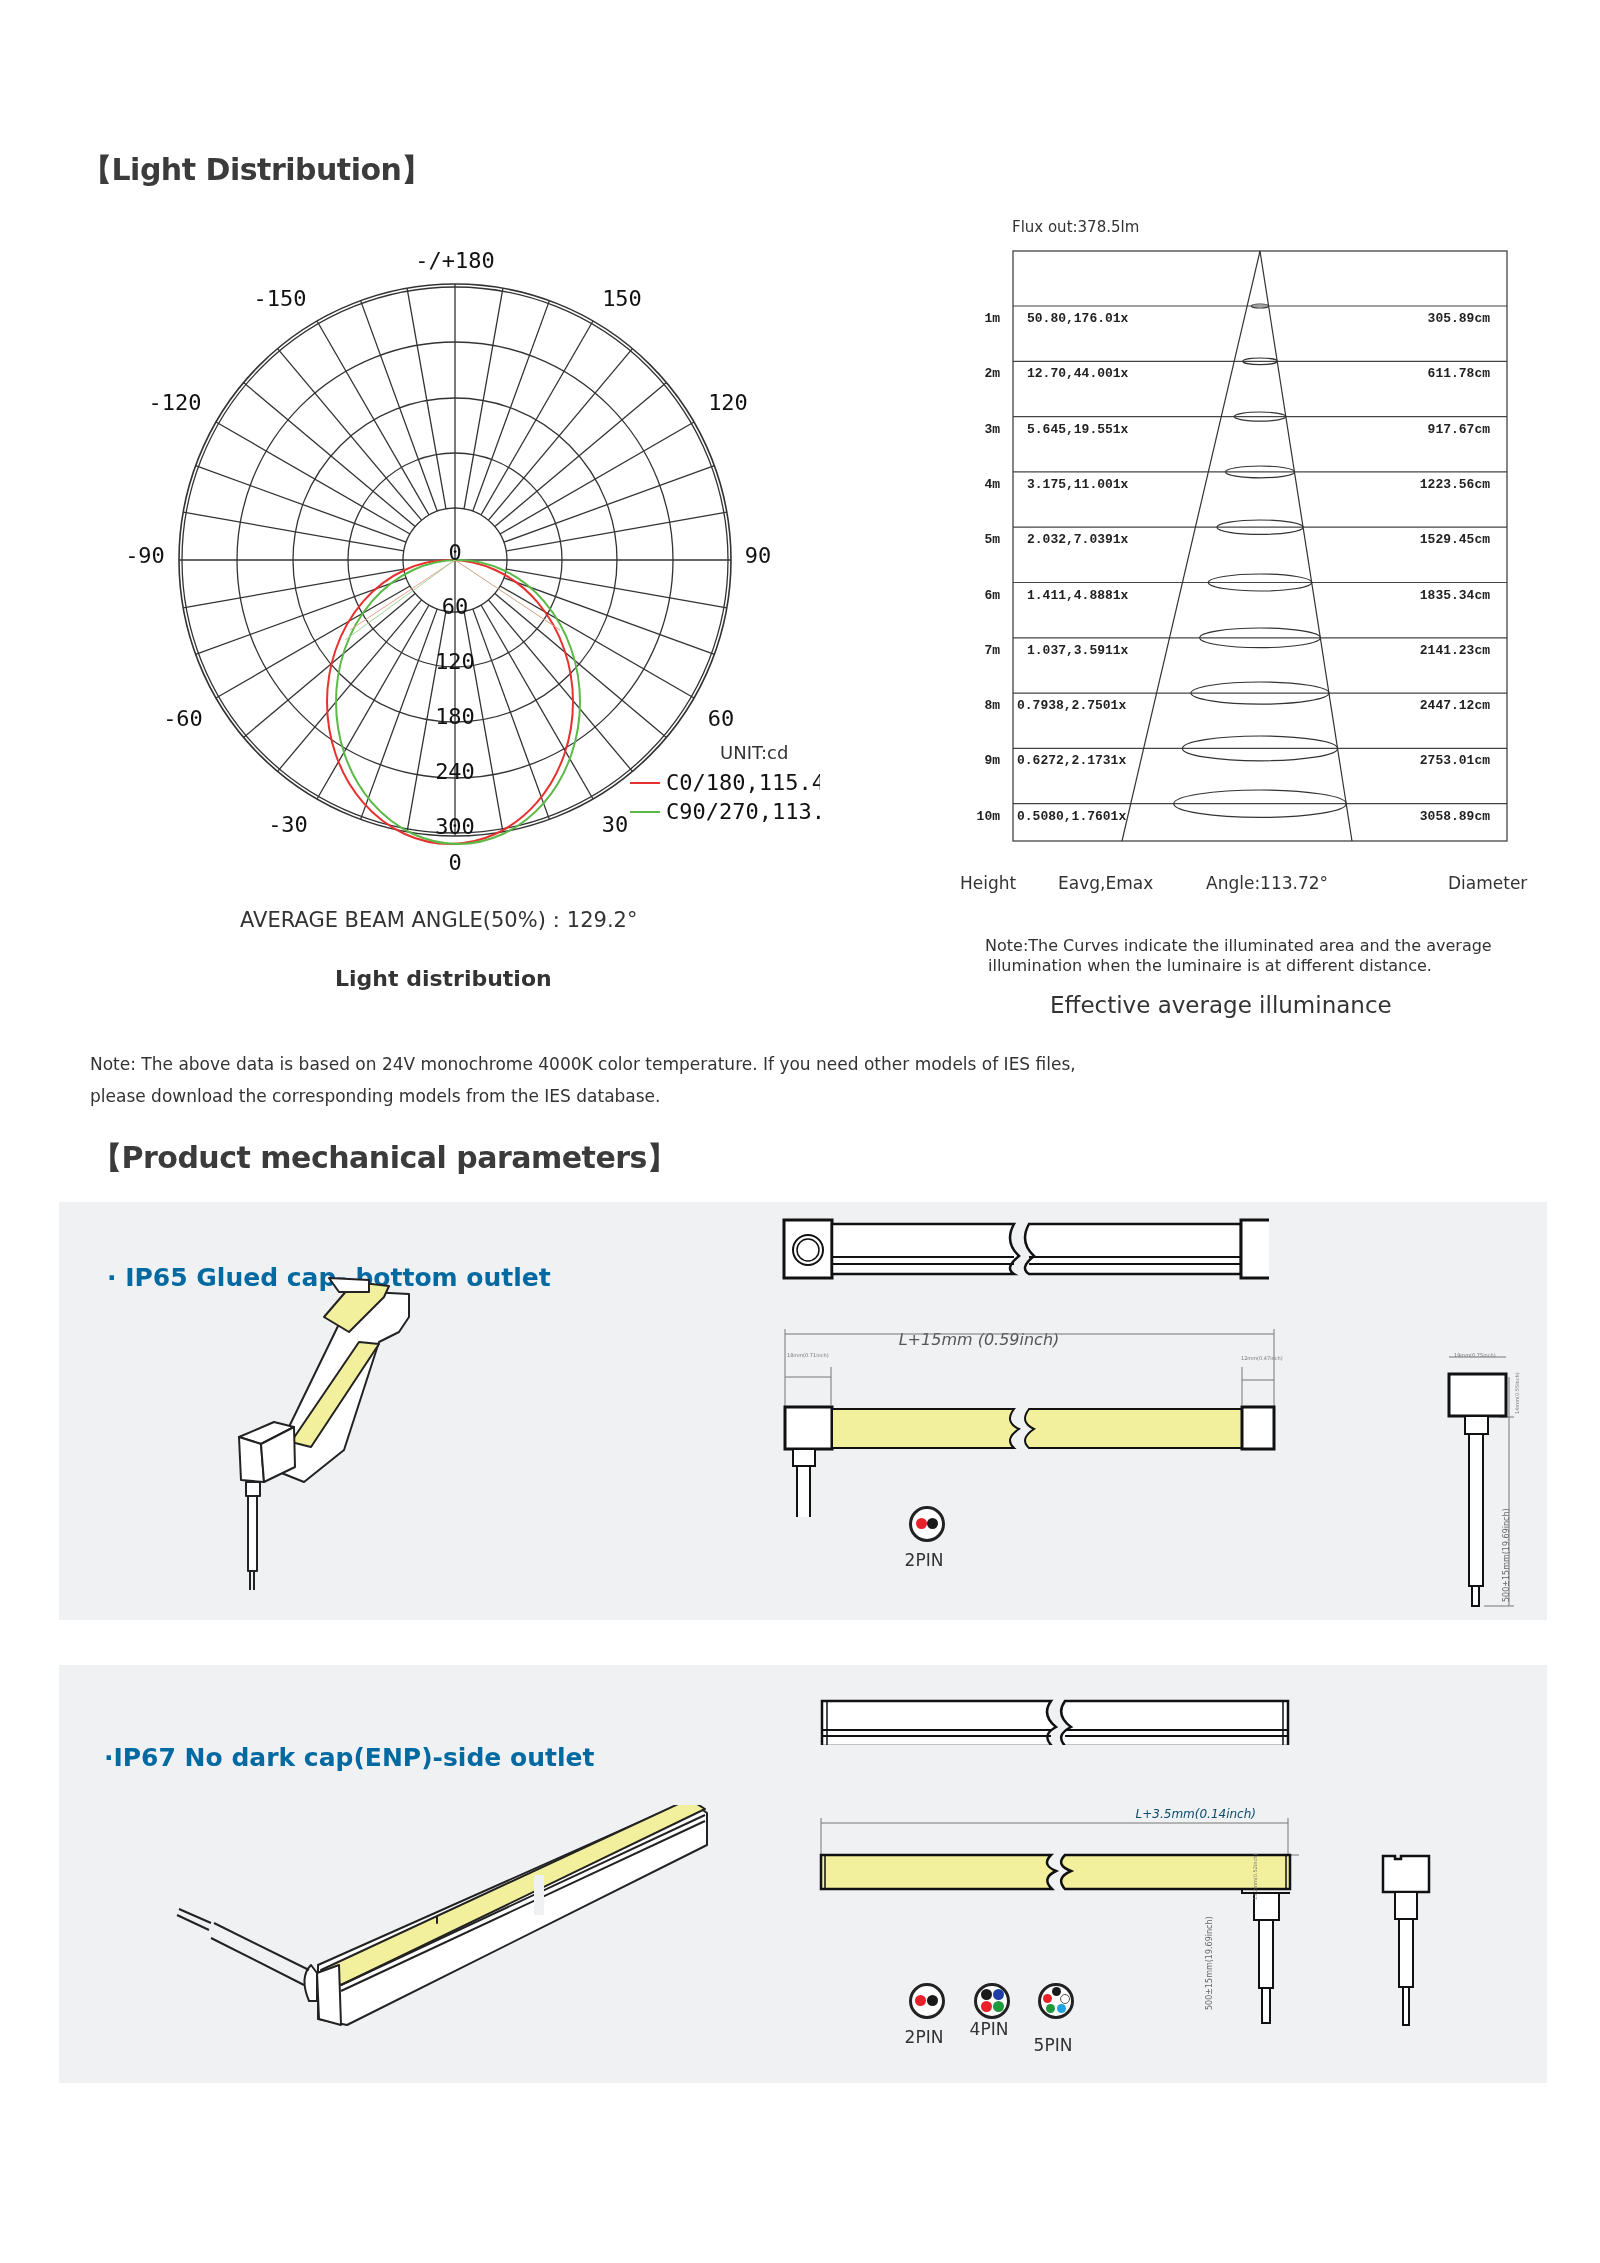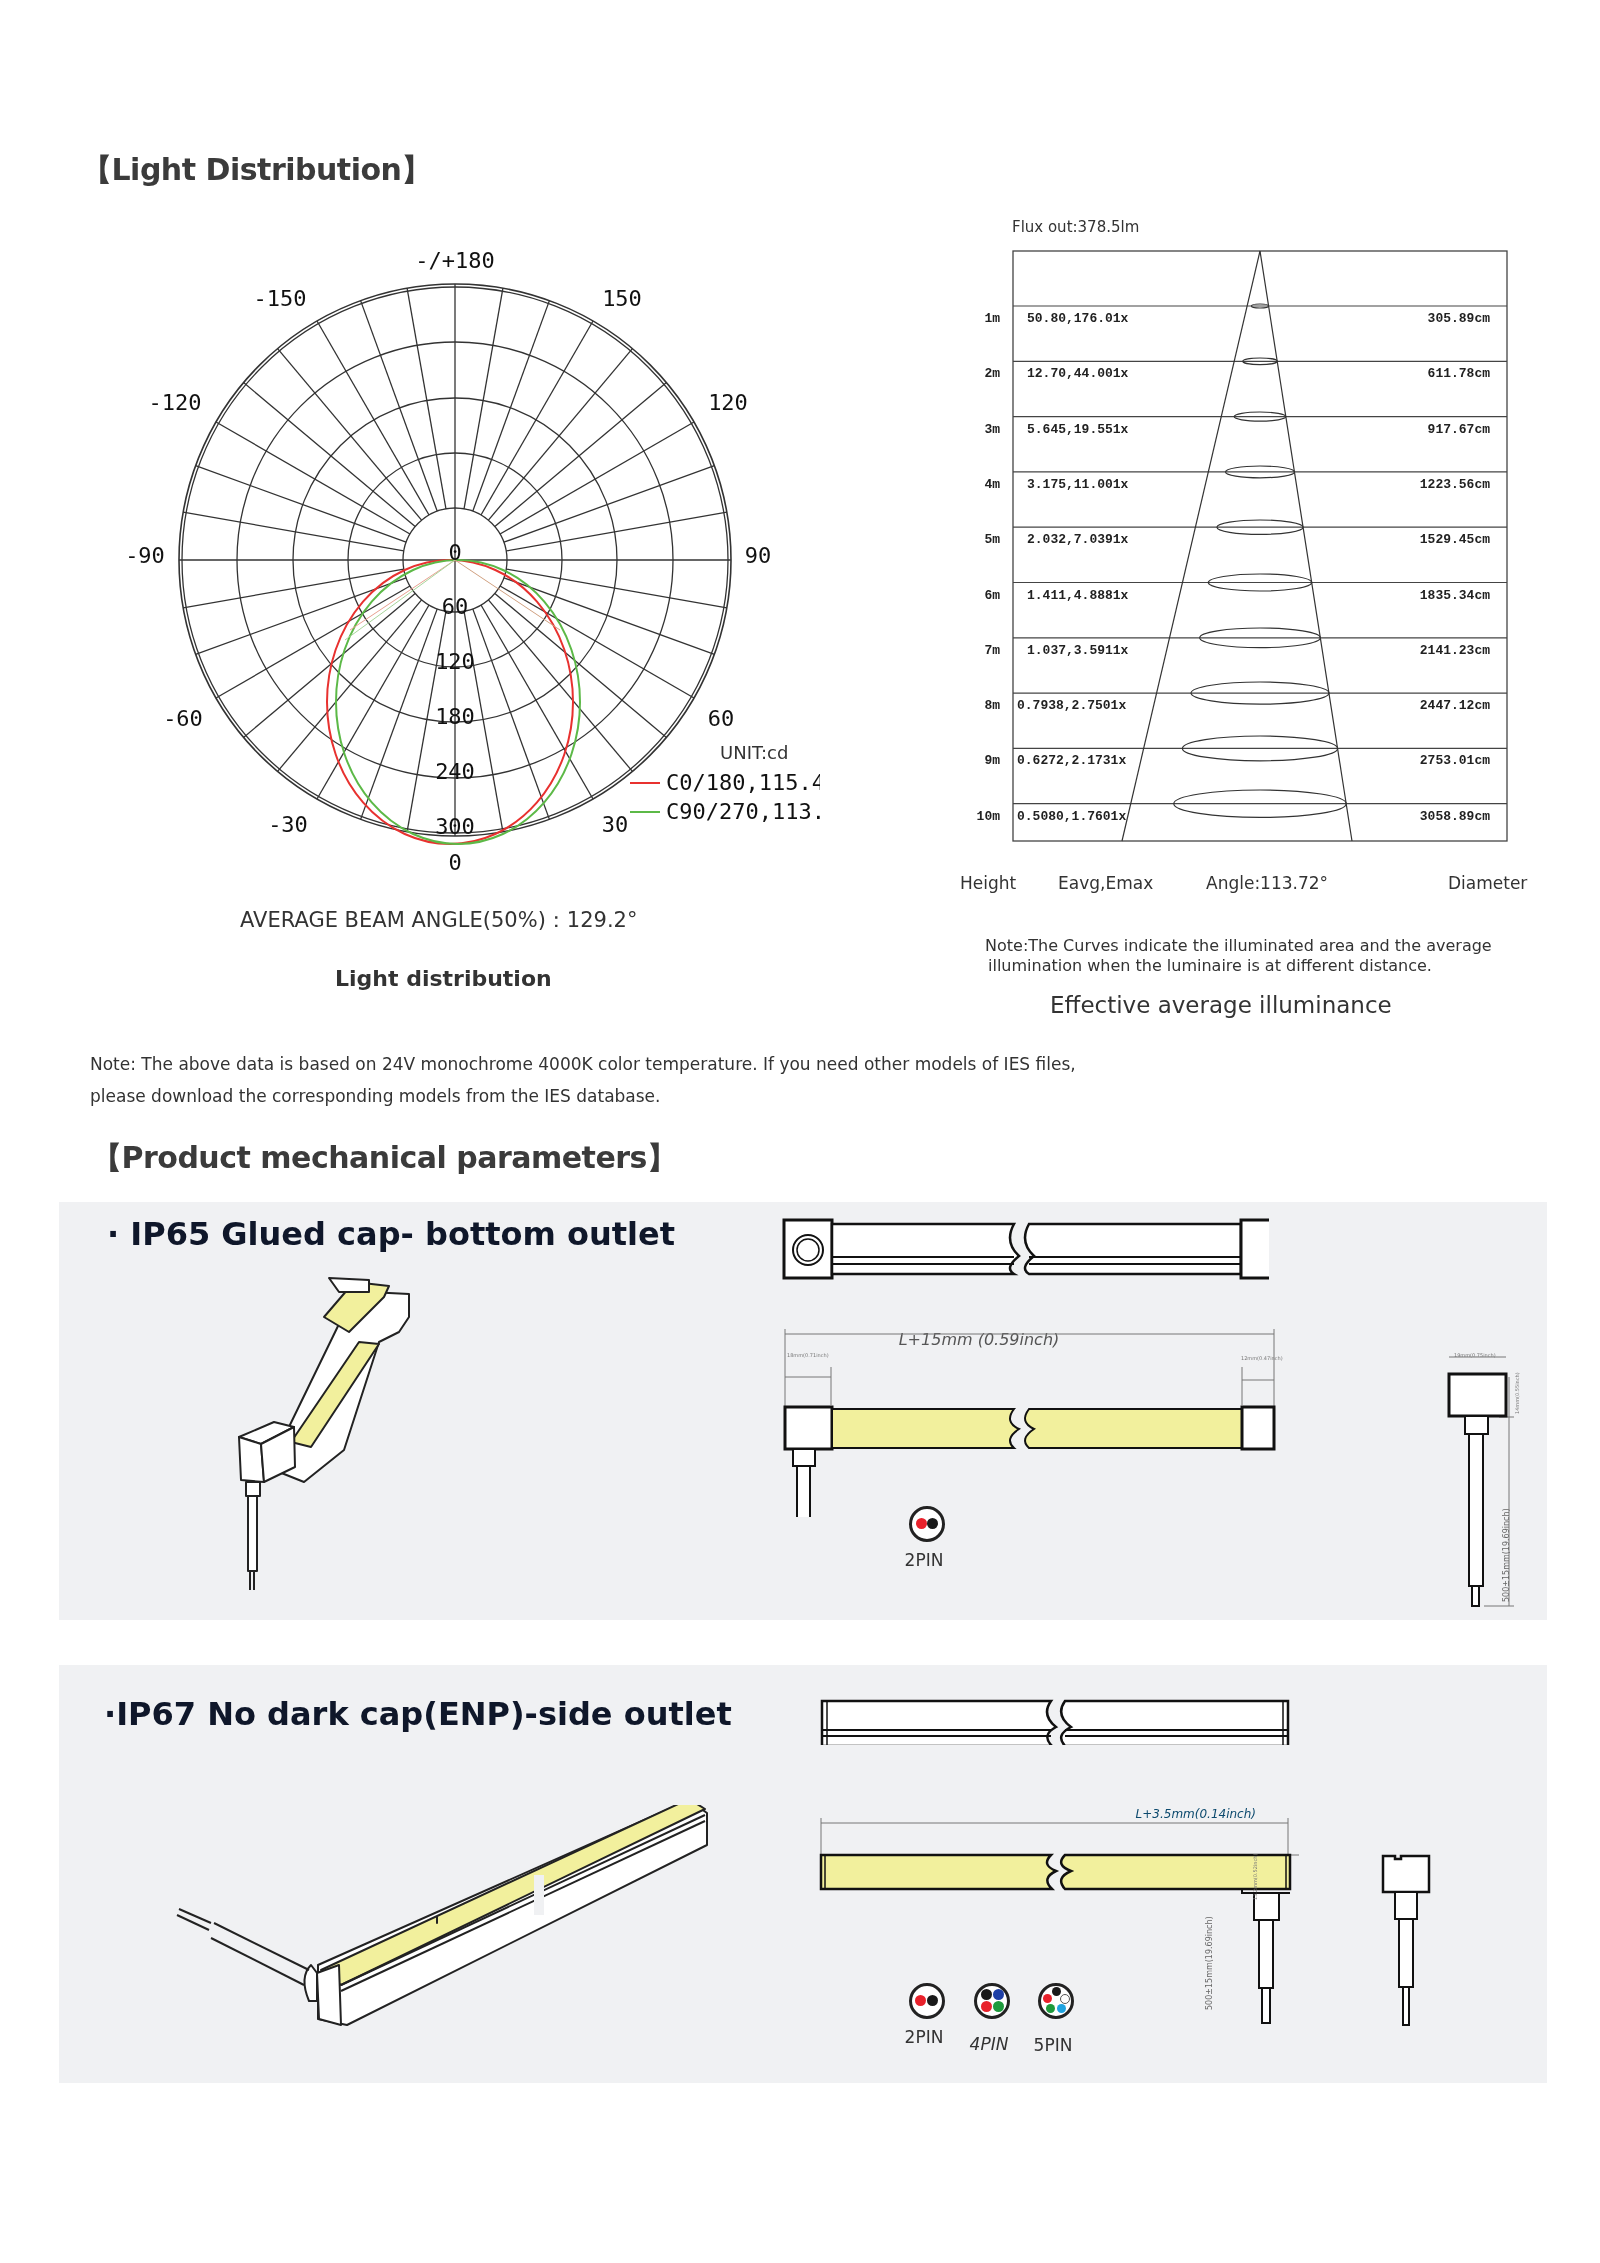--- a/index.html
+++ b/index.html
@@ -5,21 +5,21 @@
     html, body { margin: 0; padding: 0; background: #ffffff; }
     body { width: 1600px; height: 2263px; position: relative; overflow: hidden; font-family: "DejaVu Sans", sans-serif; color: #3a3a3a; }
     .abs { position: absolute; }
     .h1 { font-family: "DejaVu Sans", sans-serif; font-weight: bold; font-size: 30px; color: #3b3b3b; letter-spacing: -0.5px; }
     .polar-label { font-family: "DejaVu Sans Mono", monospace; font-size: 22px; fill: #111; }
     .small-mono { font-family: "Liberation Mono", monospace; font-size: 13px; font-weight: bold; fill: #222; }
     .caption { font-size: 22px; color: #333; }
     .sub { font-size: 15px; color: #333; }
     .note { font-size: 17px; color: #333; line-height: 32px; }
     .panel { position: absolute; background: #f0f1f3; }
-    .panel-title { font-weight: bold; font-size: 32px; color: #0f172a; }
+    .panel-title { font-weight: bold; font-size: 25px; color: #0369a1; margin-top: 48px; }
     .pin-label { font-size: 17px; color: #333; text-align: center; width: 60px; }
   </style>
 </head>
 <body>
 
 <div class="abs h1" style="left:82px; top:150px;">【Light Distribution】</div>
 
 <svg class="abs" style="left:100px; top:240px;" width="720" height="650" viewBox="100 240 720 650">
   <g stroke="#333" stroke-width="1.3" fill="none">
     <circle cx="455" cy="560" r="52"></circle>
@@ -333,21 +333,21 @@
     </div>
     <div class="pin-label" style="margin-top:8px;">2PIN</div>
   </div>
   <div class="abs" style="left:900px; top:318px;">
     <div style="width:30px; height:30px; border:3px solid #222; border-radius:50%; background:#fff; position:relative; margin-left:15px;">
       <span style="position:absolute; left:4px; top:3px; width:11px; height:11px; border-radius:50%; background:#1a1a1a;"></span>
       <span style="position:absolute; left:16px; top:3px; width:11px; height:11px; border-radius:50%; background:#1e3fa6;"></span>
       <span style="position:absolute; left:4px; top:15px; width:11px; height:11px; border-radius:50%; background:#e8212b;"></span>
       <span style="position:absolute; left:16px; top:15px; width:11px; height:11px; border-radius:50%; background:#1e9a3c;"></span>
     </div>
-    <div class="pin-label" style="margin-top:15px;font-style:italic;">4PIN</div>
+    <div class="pin-label" style="margin-top:0;">4PIN</div>
   </div>
   <div class="abs" style="left:964px; top:318px;">
     <div style="width:30px; height:30px; border:3px solid #222; border-radius:50%; background:#fff; position:relative; margin-left:15px;">
       <span style="position:absolute; left:11px; top:1px; width:9px; height:9px; border-radius:50%; background:#1a1a1a;"></span>
       <span style="position:absolute; left:2px; top:8px; width:9px; height:9px; border-radius:50%; background:#e8212b;"></span>
       <span style="position:absolute; left:19px; top:8px; width:8px; height:8px; border-radius:50%; background:#fff; border:1px solid #555;"></span>
       <span style="position:absolute; left:5px; top:18px; width:9px; height:9px; border-radius:50%; background:#1e9a3c;"></span>
       <span style="position:absolute; left:16px; top:18px; width:9px; height:9px; border-radius:50%; background:#1ea3e0;"></span>
     </div>
     <div class="pin-label" style="margin-top:16px;">5PIN</div>

